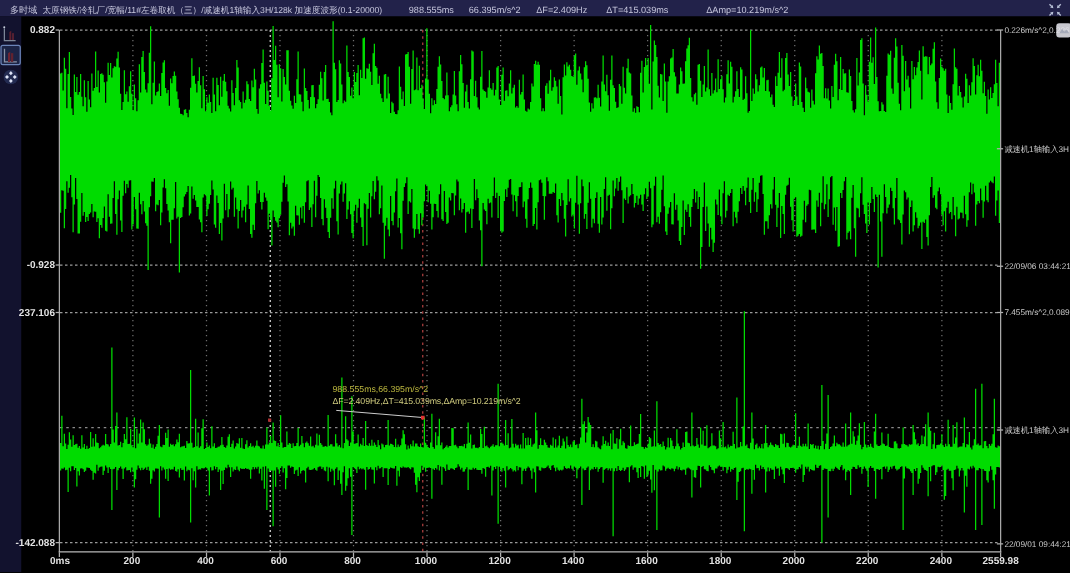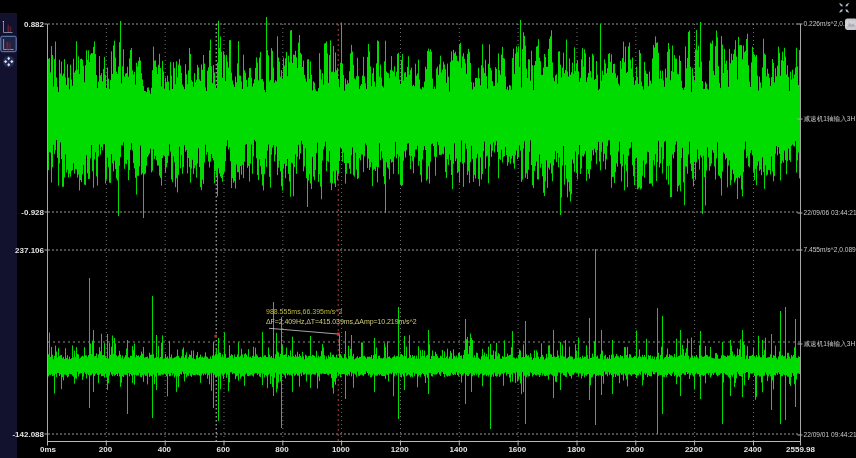--- a/index.html
+++ b/index.html
@@ -112,20 +112,29 @@
           <rect x="8.8" y="42.5" width="1.8" height="7" fill="#61222f"></rect>
         </g>
         <g>
           <circle cx="8.7" cy="61.6" r="5.8" fill="#273058" fill-opacity="0.85"></circle>
           <path d="M8.7 56.8l1.5 1.7-1.5 1.7-1.5-1.7z" fill="#dde3f6"></path>
           <path d="M8.7 63l1.5 1.7-1.5 1.7-1.5-1.7z" fill="#dde3f6"></path>
           <path d="M5.6 60l1.6 1.6-1.6 1.6L4 61.6z" fill="#dde3f6"></path>
           <path d="M11.8 60l1.6 1.6-1.6 1.6-1.6-1.6z" fill="#dde3f6"></path>
         </g>
 </svg></div>
+<div id="tbar">
+<span style="left:8px">多时域</span>
+<span style="left:34px;width:278px;overflow:hidden;display:inline-block;font-size:6.9px">太原钢铁/冷轧厂/宽幅/11#左卷取机（三）/减速机1轴输入3H/128k 加速度波形(0.1-20000)</span>
+<span style="left:327px">988.555ms</span>
+<span style="left:375px">66.395m/s^2</span>
+<span style="left:429px">ΔF=2.409Hz</span>
+<span style="left:485px">ΔT=415.039ms</span>
+<span style="left:565px">ΔAmp=10.219m/s^2</span>
+</div>
 <svg width="856" height="16" style="position:absolute;left:0;top:0">
       <line x1="839.6" y1="3.4" x2="841.5" y2="5.3" stroke="#b9c2d8" stroke-width="1.1"></line>
       <polygon points="842.7,6.5 840.1,5.9 842.1,3.9" fill="#b9c2d8"></polygon>
       <line x1="848.6" y1="3.4" x2="846.7" y2="5.3" stroke="#b9c2d8" stroke-width="1.1"></line>
       <polygon points="845.5,6.5 848.1,5.9 846.1,3.9" fill="#b9c2d8"></polygon>
       <line x1="839.6" y1="12.4" x2="841.5" y2="10.5" stroke="#b9c2d8" stroke-width="1.1"></line>
       <polygon points="842.7,9.3 840.1,9.9 842.1,11.9" fill="#b9c2d8"></polygon>
       <line x1="848.6" y1="12.4" x2="846.7" y2="10.5" stroke="#b9c2d8" stroke-width="1.1"></line>
       <polygon points="845.5,9.3 848.1,9.9 846.1,11.9" fill="#b9c2d8"></polygon>
     </svg>

